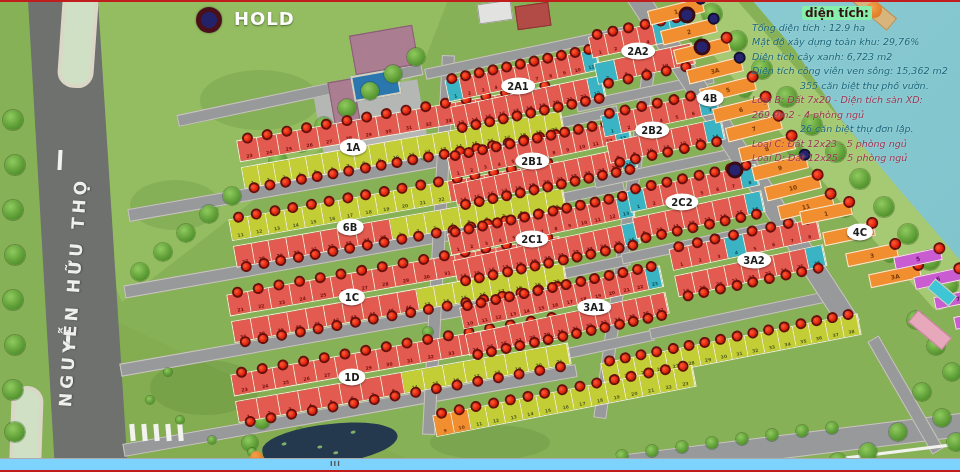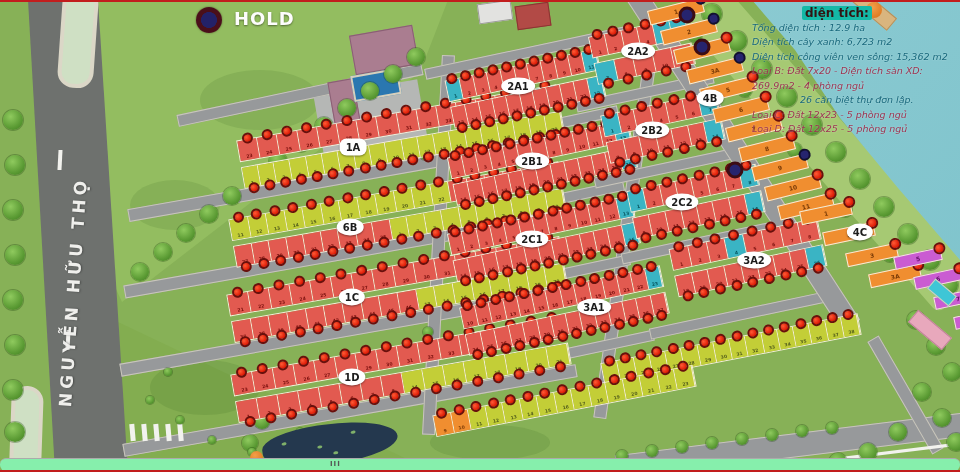--- a/index.html
+++ b/index.html
@@ -50,41 +50,41 @@
     background:#26246e;border:3px solid #3c0c14;transform:translate(-50%,-50%);}
   .block-label{position:absolute;transform:translate(-50%,-50%);background:#fff;border-radius:50%;
     padding:3px 6px;font-weight:bold;font-size:10px;color:#1c1c1c;box-shadow:0 1px 2px rgba(0,0,0,.4);white-space:nowrap;z-index:40;}
   
   .legend-dot{position:absolute;left:196px;top:7px;width:26px;height:26px;border-radius:50%;
     background:radial-gradient(circle,#232168 0 42%,#4a0f1a 45% 100%);box-shadow:0 0 2px rgba(0,0,0,.5);}
   .legend-label{position:absolute;left:234px;top:8px;font-size:18px;font-weight:bold;color:#fdfdfd;
     text-shadow:0 1px 2px rgba(0,0,0,.45);letter-spacing:1px;}
   
   .info{position:absolute;left:742px;top:2px;width:216px;z-index:50;font-style:italic;}
-  .info-title{display:inline-block;margin-left:60px;font-style:normal;background:#14b8a6;
+  .info-title{display:inline-block;margin-left:60px;font-style:normal;background:#86efac;
     font-size:12px;font-weight:bold;color:#331414;padding:0 3px;border-radius:2px;}
   .info-line{font-size:9.5px;line-height:1.52;padding-left:10px;
     text-shadow:0 0 2px rgba(255,255,255,.45);}
   .info-line.indent{padding-left:58px;}
   .ln-teal{color:#17687c;}
   .ln-rose{color:#9c3350;}
   
   .road-name{position:absolute;left:-52px;top:282px;width:250px;text-align:center;
     transform:rotate(-86deg);font-size:17px;font-weight:bold;color:#efefec;letter-spacing:4px;
     text-shadow:0 1px 2px rgba(0,0,0,.35);z-index:30;}
   
   .pond{position:absolute;left:262px;top:424px;width:136px;height:40px;background:#24384e;
     border-radius:45% 55% 50% 50%;transform:rotate(-8deg);z-index:25;}
   .pond i{position:absolute;width:5px;height:3px;border-radius:50%;background:#7fb06a;display:block;}
   .bldg{position:absolute;box-sizing:border-box;transform-origin:center;}
   
   .topline{position:absolute;left:0;top:0;width:960px;height:2px;background:#c21d1d;z-index:90;}
   .bottomline{position:absolute;left:0;top:470px;width:960px;height:2px;background:#c21d1d;z-index:90;}
-  .scrollbar{position:absolute;left:0;top:458px;width:960px;height:12px;background:#86efac;
-    border-top:1px solid #ababab;z-index:85;border-radius:6px;}
+  .scrollbar{position:absolute;left:0;top:458px;width:960px;height:12px;background:#7dd3fc;
+    border-top:1px solid #ababab;z-index:85;}
   .scroll-handle{position:absolute;left:330px;top:1px;font-size:7px;color:#555;letter-spacing:1px;font-weight:bold;}
   .crossbar{position:absolute;background:#f2f2ee;width:5px;height:17px;}
   .blob{position:absolute;border-radius:50%;background:rgba(20,70,10,.10);}
   .z-top{z-index:60;}
 </style>
 </head>
 <body>
 
 <div id="stage">
 
@@ -1740,21 +1740,21 @@
       <div class="villa c-magenta" style="left: 914px; top: 272px; width: 48px; height: 13px; transform: rotate(-12deg);">
         <span class="n-magenta">6</span>
         <div class="vdot"></div>
       </div>
       <div class="villa c-magenta" style="left: 934px; top: 292px; width: 48px; height: 13px; transform: rotate(-12deg);">
         <span class="n-magenta">7</span>
       </div>
       <div class="villa c-magenta" style="left: 954px; top: 312px; width: 48px; height: 13px; transform: rotate(-12deg);"></div>
     </div>
   <div id="labels">
-      <div class="block-label" style="left: 353px; top: 147px; border-radius: 7px;">1A</div>
+      <div class="block-label" style="left: 353px; top: 147px;">1A</div>
       <div class="block-label" style="left: 350px; top: 227px;">6B</div>
       <div class="block-label" style="left: 352px; top: 297px;">1C</div>
       <div class="block-label" style="left: 352px; top: 377px;">1D</div>
       <div class="block-label" style="left: 518px; top: 86px; text-align: right;">2A1</div>
       <div class="block-label" style="left: 532px; top: 161px;">2B1</div>
       <div class="block-label" style="left: 532px; top: 239px;">2C1</div>
       <div class="block-label" style="left: 594px; top: 307px;">3A1</div>
       <div class="block-label" style="left: 638px; top: 51px;">2A2</div>
       <div class="block-label" style="left: 652px; top: 130px;">2B2</div>
       <div class="block-label" style="left: 682px; top: 202px;">2C2</div>
@@ -1768,22 +1768,24 @@
       <div class="hold-marker" style="left: 735px; top: 170px;"></div>
     </div>
 
   <div class="legend-dot"></div>
   <div class="legend-label">HOLD</div>
 
   <div class="info">
     <div class="info-title">diện tích:</div>
     <div>
         <div class="info-line ln-teal">Tổng diện tích : 12.9 ha</div>
+        <div class="info-line ln-teal">Mật độ xây dựng toàn khu: 29,76%</div>
         <div class="info-line ln-teal">Diện tích cây xanh: 6,723 m2</div>
         <div class="info-line ln-teal">Diện tích công viên ven sông: 15,362 m2</div>
+        <div class="info-line ln-teal indent">355 căn biệt thự phố vườn.</div>
         <div class="info-line ln-rose">Loại B: Đất 7x20 - Diện tích sàn XD: 269.9m2 - 4 phòng ngủ</div>
         <div class="info-line ln-teal indent">26 căn biệt thự đơn lập.</div>
         <div class="info-line ln-rose">Loại C: Đất 12x23 - 5 phòng ngủ</div>
         <div class="info-line ln-rose">Loại D: Đất 12x25 - 5 phòng ngủ</div>
       </div>
   </div>
 
   <div class="topline"></div>
   <div class="scrollbar">
     <div class="scroll-handle">III</div>

